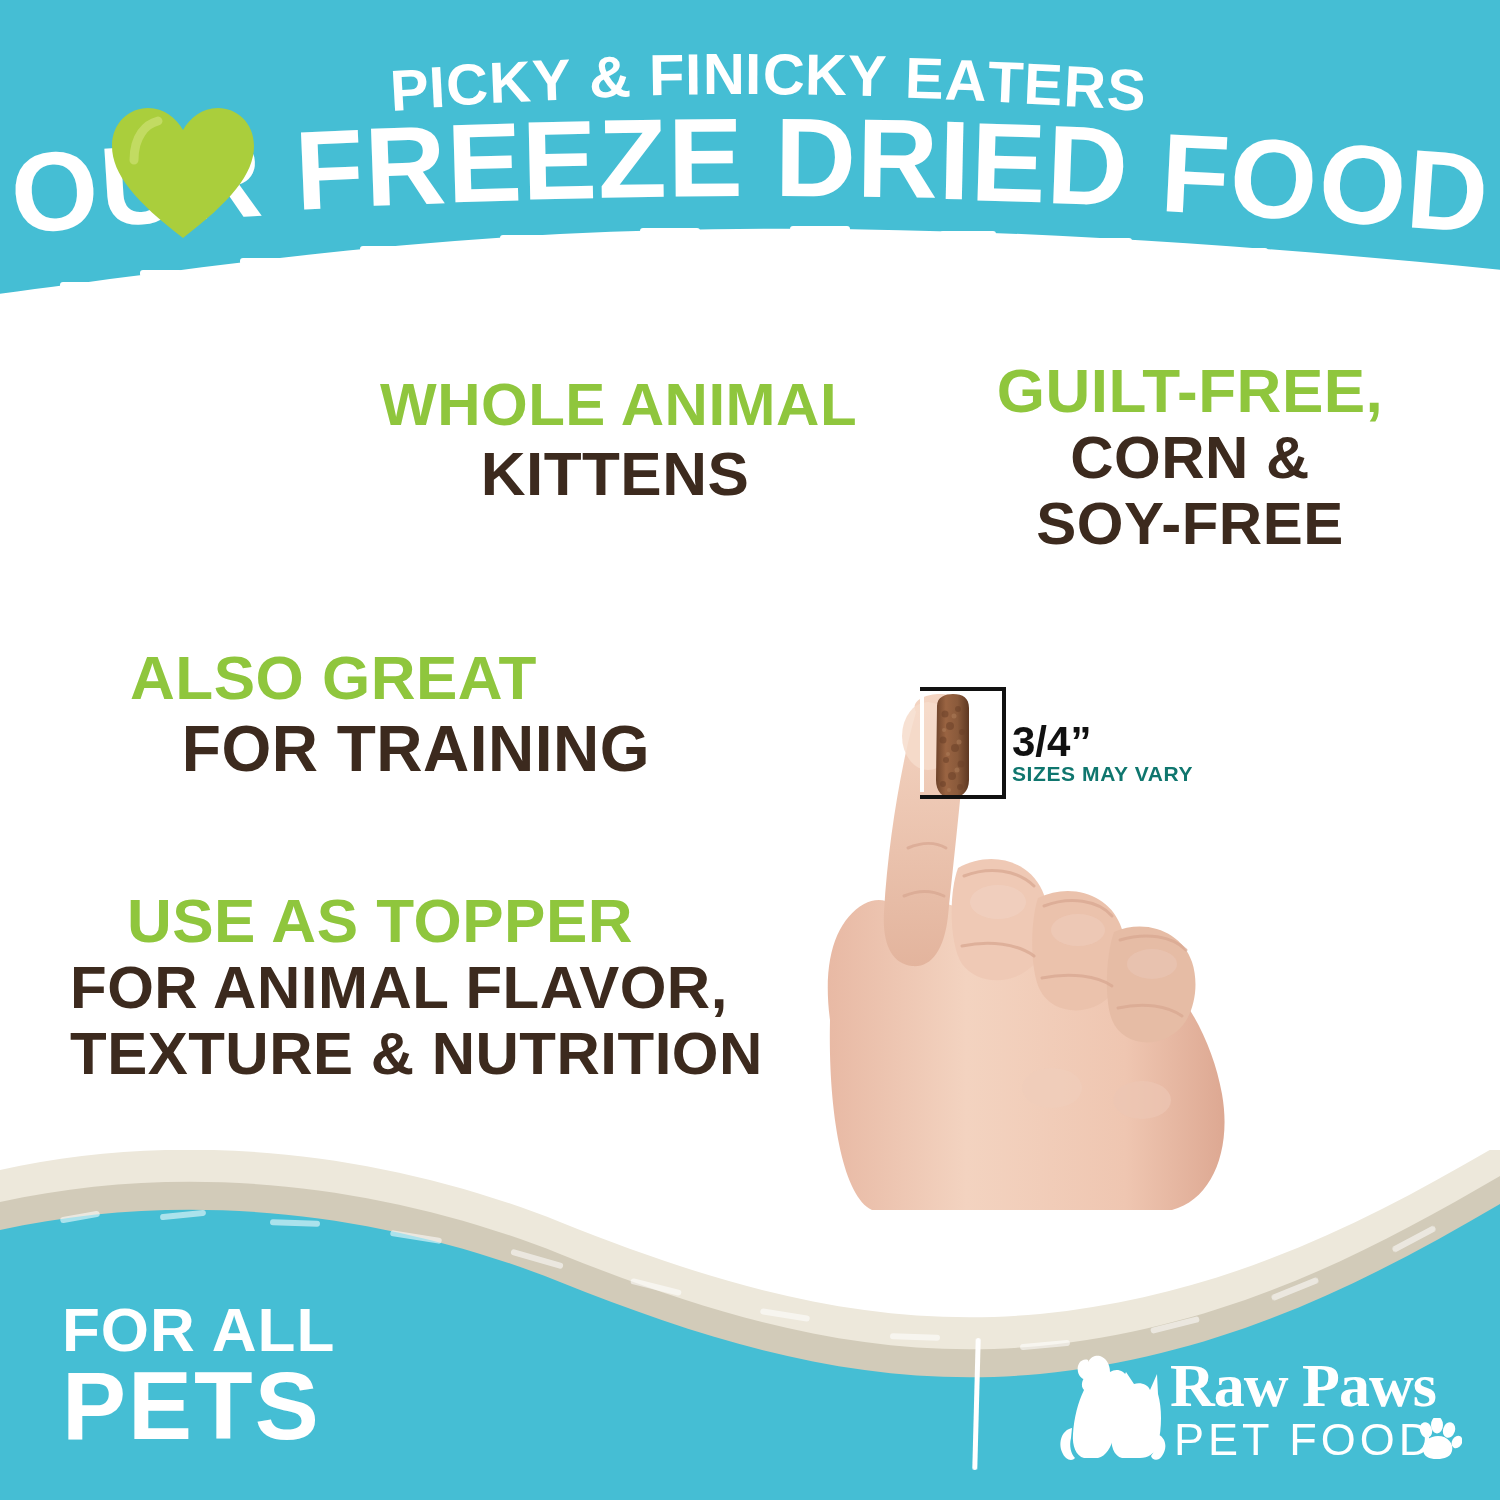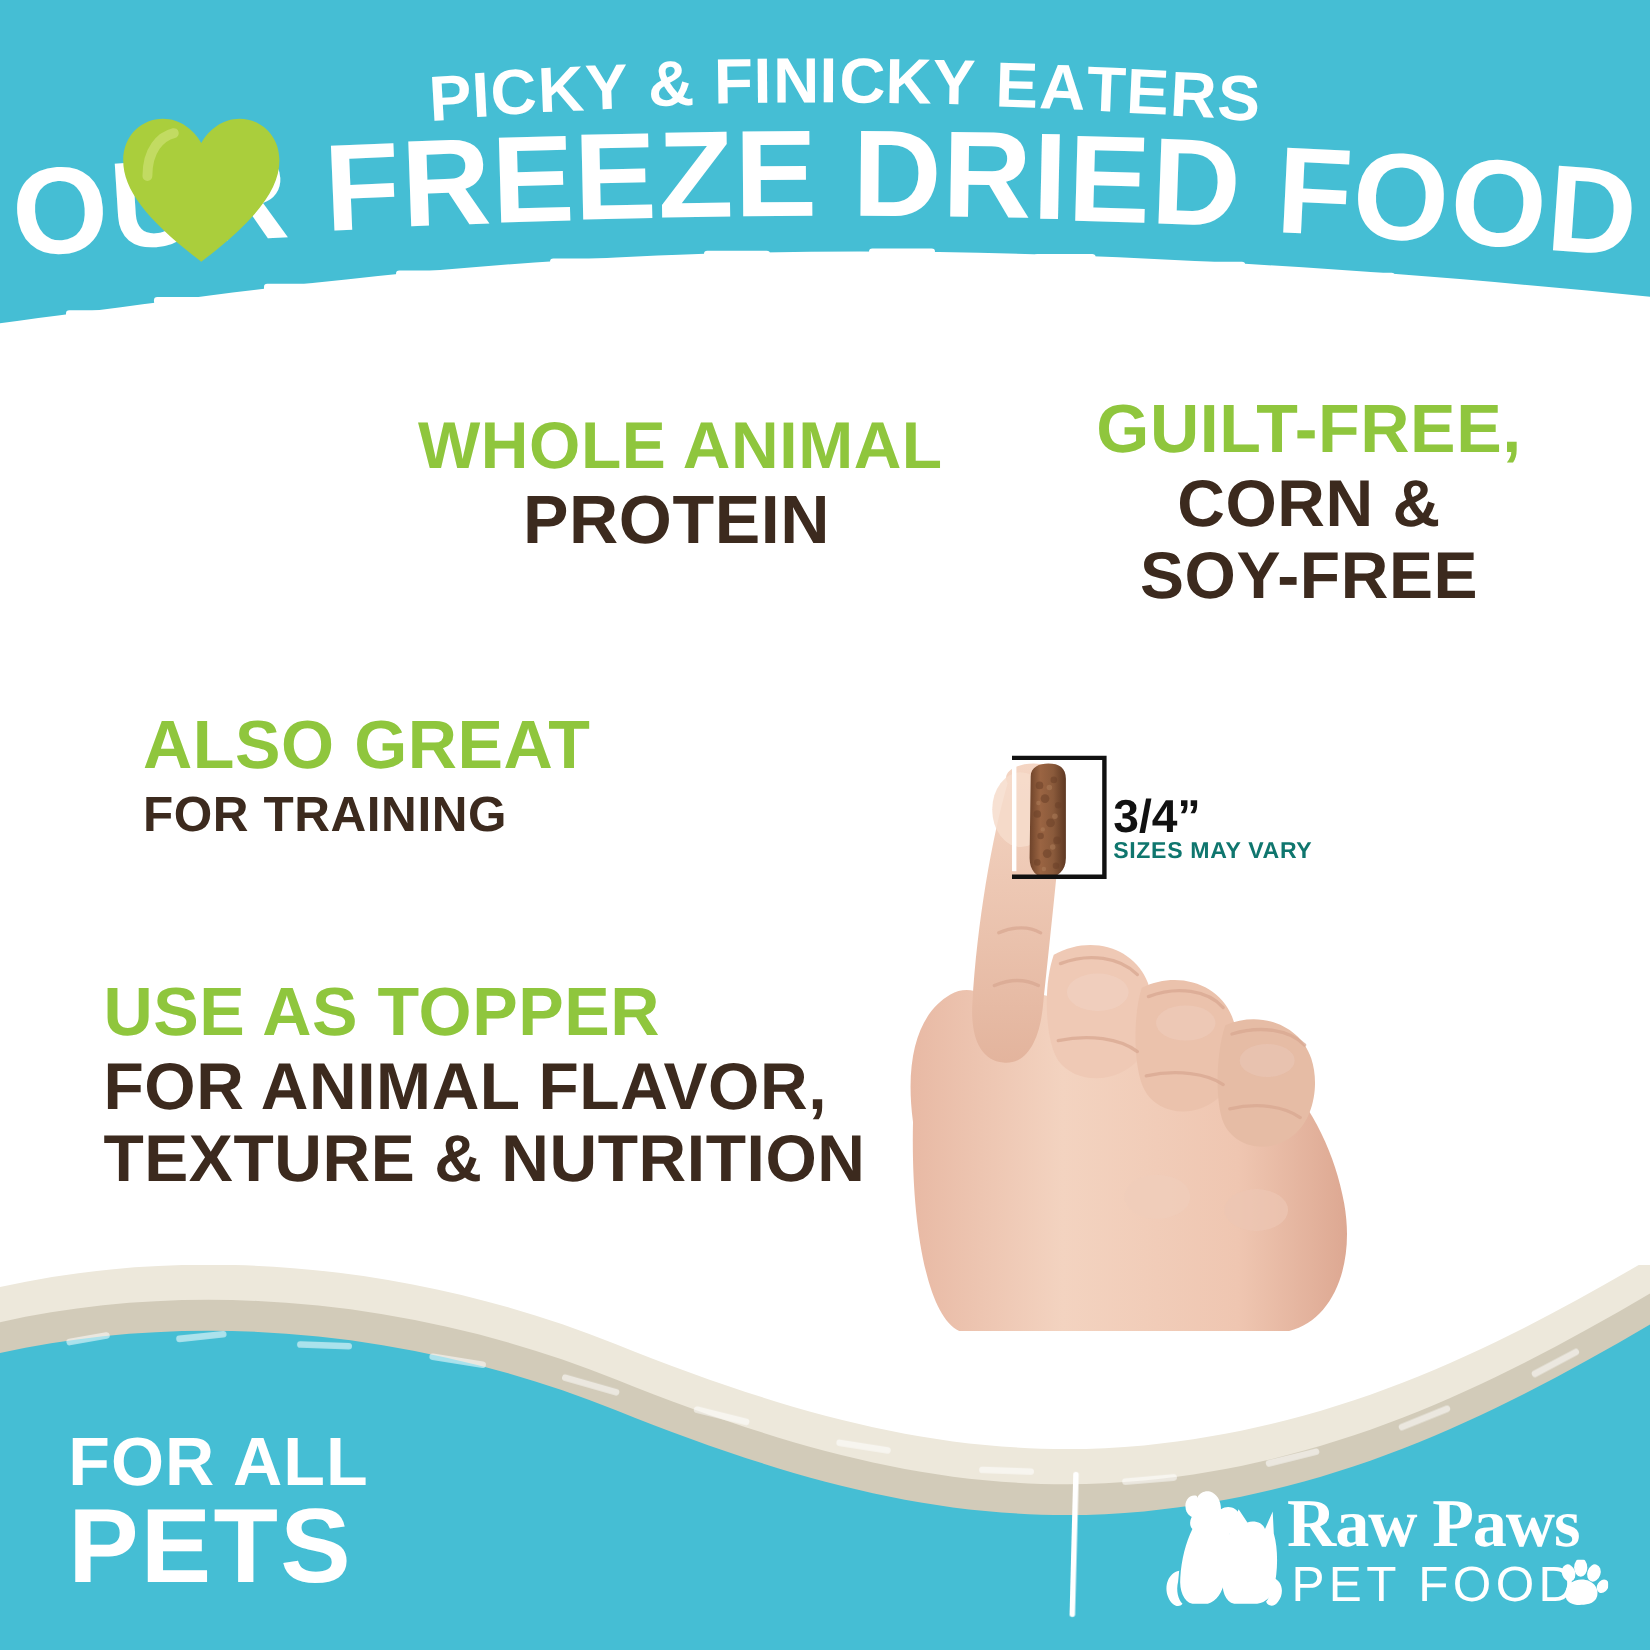--- a/index.html
+++ b/index.html
@@ -31,23 +31,23 @@
   #feat-protein .l1{font-size:60px;}
   #feat-protein .l2{font-size:62px;margin-top:8px;}
 
   #feat-guilt{left:990px;top:360px;text-align:center;width:400px;}
   #feat-guilt .l1{font-size:62px;}
   #feat-guilt .l2{font-size:60px;margin-top:6px;}
   #feat-guilt .l3{font-size:60px;margin-top:6px;}
 
   #feat-training{left:130px;top:647px;text-align:left;width:520px;}
   #feat-training .l1{font-size:62px;}
-  #feat-training .l2{font-size:45px;margin-top:8px;}
-
-  #feat-topper{left:94px;top:890px;text-align:left;width:620px;}
+  #feat-training .l2{font-size:64px;margin-top:8px;text-align:right;}
+
+  #feat-topper{left:70px;top:890px;text-align:center;width:620px;}
   #feat-topper .l1{font-size:62px;}
   #feat-topper .l2{font-size:60px;margin-top:6px;}
   #feat-topper .l3{font-size:60px;margin-top:6px;}
 
   
   #hand-photo{position:absolute;left:812px;top:690px;width:430px;height:520px;}
   #treat{position:absolute;left:928px;top:692px;width:48px;height:108px;}
 
   
   #measure{position:absolute;left:920px;top:686px;width:90px;height:114px;}
@@ -118,21 +118,21 @@
         <rect x="1000" y="25" width="56" height="7" rx="3"></rect>
         <rect x="1140" y="32" width="52" height="7" rx="3"></rect>
         <rect x="1280" y="42" width="48" height="7" rx="3"></rect>
         <rect x="1410" y="54" width="44" height="7" rx="3"></rect>
       </g>
     </svg>
   </div>
 
   <div id="feat-protein" class="feature">
     <span class="ln l1 f-green">WHOLE ANIMAL</span>
-    <span class="ln l2 f-brown">PROTEIN</span>
+    <span class="ln l2 f-brown">KITTENS</span>
   </div>
 
   <div id="feat-guilt" class="feature">
     <span class="ln l1 f-green">GUILT-FREE,</span>
     <span class="ln l2 f-brown">CORN &amp;</span>
     <span class="ln l3 f-brown">SOY-FREE</span>
   </div>
 
   <div id="feat-training" class="feature">
     <span class="ln l1 f-green">ALSO GREAT</span>

